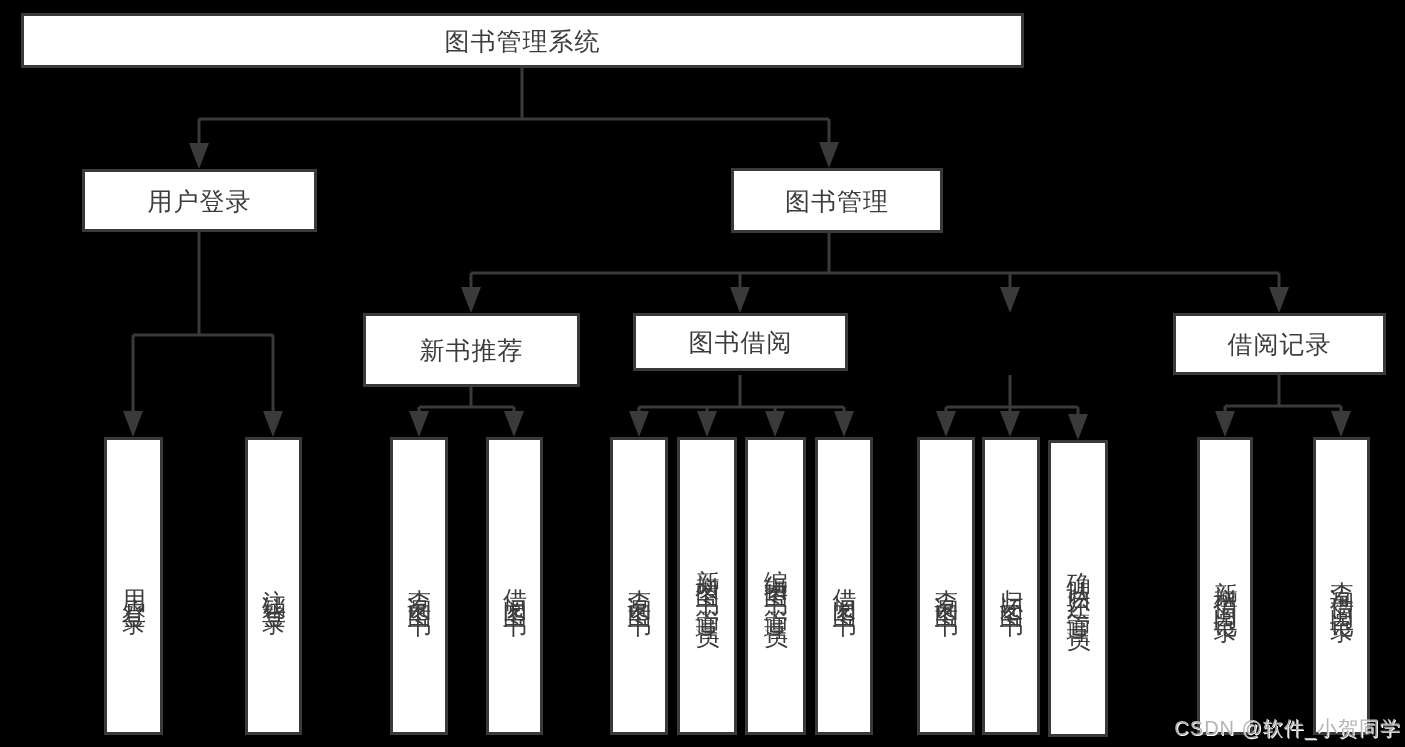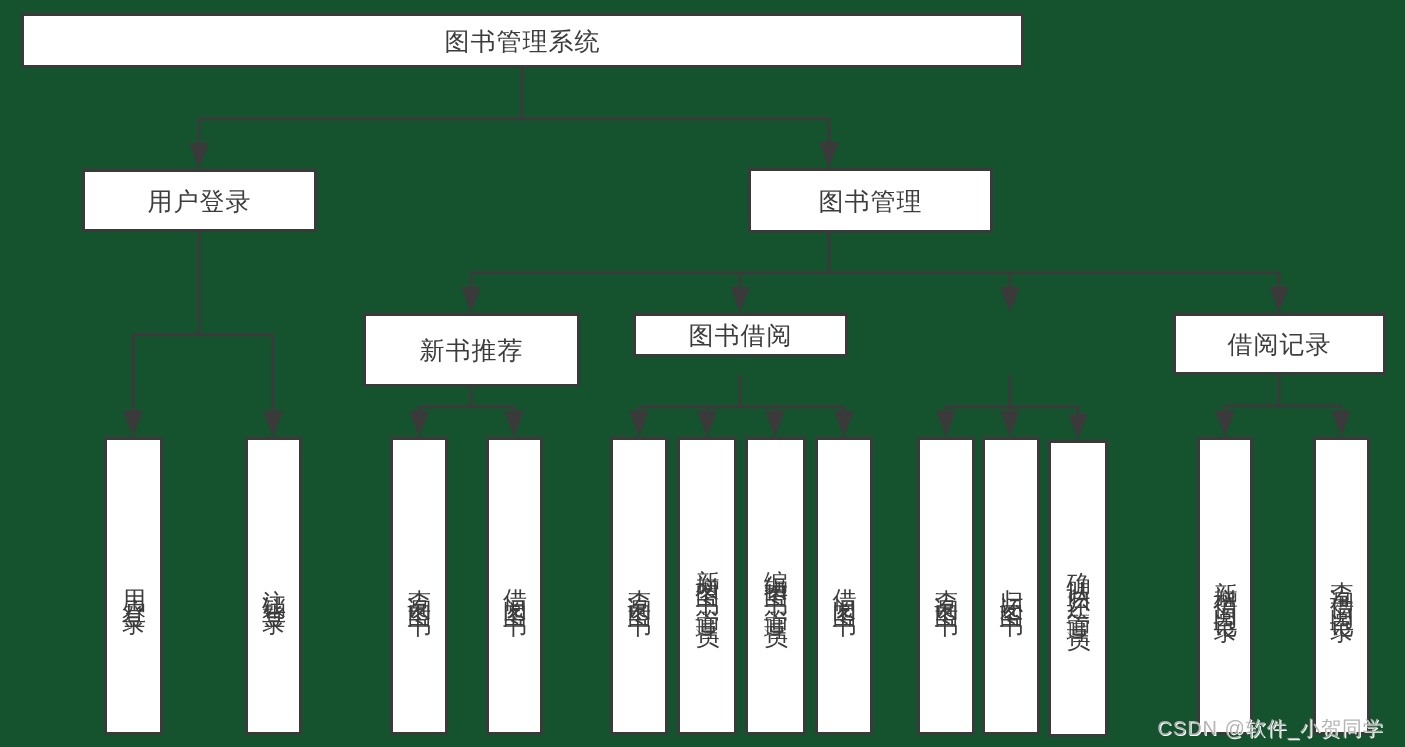--- a/index.html
+++ b/index.html
@@ -1,54 +1,54 @@
 <!DOCTYPE html>
 <html><head>
 <meta charset="utf-8">
 <style>
   html,body{margin:0;padding:0;background:#ffffff;}
   .stage{
-    position:relative;width:1405px;height:747px;background:#14532d;
+    position:relative;width:1405px;height:747px;background:#000000;
     font-family:"Liberation Sans","DejaVu Sans",sans-serif;overflow:hidden;
   }
   svg.connectors{position:absolute;left:0;top:0;z-index:1;}
   .box{
     position:absolute;box-sizing:border-box;z-index:2;
     border:3px solid #3a3a3a;background:#ffffff;color:#3c3c3c;
     display:flex;align-items:center;justify-content:center;
     text-align:center;line-height:1.2;
   }
   .bh{font-size:25px;letter-spacing:1px;white-space:nowrap;}
   .bv{
     writing-mode:vertical-rl;text-orientation:mixed;
     font-size:24px;letter-spacing:8px;white-space:nowrap;
   }
   .watermark{
-    position:absolute;right:21px;bottom:5px;z-index:3;
+    position:absolute;right:4px;bottom:5px;z-index:3;
     font-size:20px;letter-spacing:1px;color:#b4b4b4;
     text-shadow:1px 1px 0 #ffffff;white-space:nowrap;
   }
 </style>
 </head>
 <body>
 
 <div class="stage">
 
   <svg class="connectors" width="1405" height="747">
       <path d="M522 68 V119 M199 119 H829 M199 119 V155 M829 119 V154 M199 232 V335 M133 335 H273 M133 335 V423 M273 335 V423 M829 233 V273 M471 273 H1279 M471 273 V299 M740 273 V299 M1010 273 V299 M1279 273 V299 M471 375 V407 M419 407 H514 M419 407 V423 M514 407 V423 M740 375 V407 M639 407 H844 M639 407 V423 M707 407 V423 M775 407 V423 M844 407 V423 M1010 375 V407 M946 407 H1078 M946 407 V423 M1010 407 V423 M1078 407 V426 M1279 375 V406 M1225 406 H1341 M1225 406 V423 M1341 406 V423 " fill="none" stroke="#3a3a3a" stroke-width="3"></path>
       <path d="M189 143 L209 143 L199 169 Z M819 142 L839 142 L829 168 Z M123 411 L143 411 L133 437 Z M263 411 L283 411 L273 437 Z M461 287 L481 287 L471 313 Z M730 287 L750 287 L740 313 Z M1000 287 L1020 287 L1010 313 Z M1269 287 L1289 287 L1279 313 Z M409 411 L429 411 L419 437 Z M504 411 L524 411 L514 437 Z M629 411 L649 411 L639 437 Z M697 411 L717 411 L707 437 Z M765 411 L785 411 L775 437 Z M834 411 L854 411 L844 437 Z M936 411 L956 411 L946 437 Z M1000 411 L1020 411 L1010 437 Z M1068 414 L1088 414 L1078 440 Z M1215 411 L1235 411 L1225 437 Z M1331 411 L1351 411 L1341 437 Z " fill="#3a3a3a" stroke="none"></path>
     </svg>
 
   <div class="box bh" style="left:21px;top:13px;width:1003px;height:55px">图书管理系统</div>
 
   <div class="box bh" style="left:82px;top:169px;width:235px;height:63px">用户登录</div>
-  <div class="box bh" style="left:748px;top:168px;width:245px;height:65px">图书管理</div>
+  <div class="box bh" style="left:731px;top:168px;width:212px;height:65px">图书管理</div>
 
   <div class="box bh" style="left:363px;top:313px;width:217px;height:74px">新书推荐</div>
-  <div class="box bh" style="left:633px;top:313px;width:215px;height:44px">图书借阅</div>
+  <div class="box bh" style="left:633px;top:313px;width:215px;height:58px">图书借阅</div>
   <div class="box bh" style="left:1173px;top:313px;width:213px;height:62px">借阅记录</div>
 
   <div class="box bv" style="left:104px;top:437px;width:59px;height:298px">用户登录</div>
   <div class="box bv" style="left:245px;top:437px;width:57px;height:298px">注销登录</div>
 
   <div class="box bv" style="left:390px;top:437px;width:58px;height:298px">查询图书</div>
   <div class="box bv" style="left:486px;top:437px;width:57px;height:298px">借阅图书</div>
 
   <div class="box bv" style="left:610px;top:437px;width:58px;height:298px">查询图书</div>
   <div class="box bv" style="left:677px;top:437px;width:60px;height:298px">新增图书（管理员）</div>

